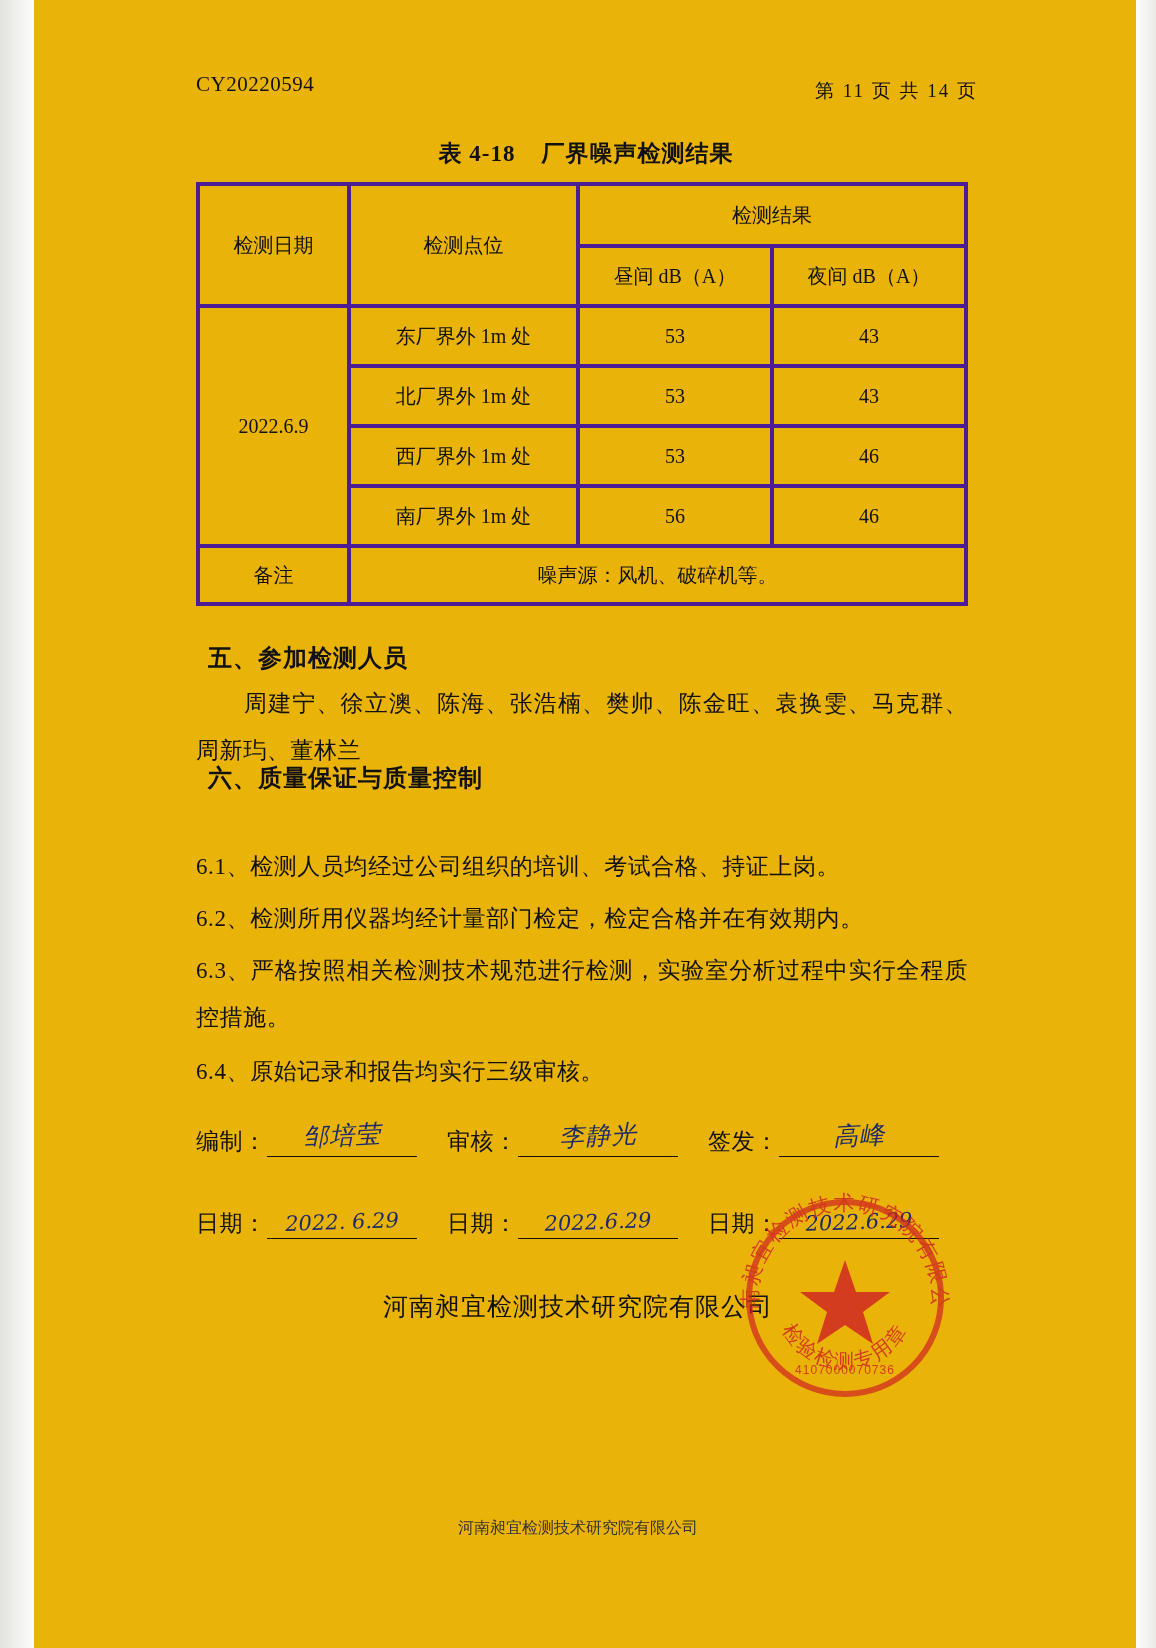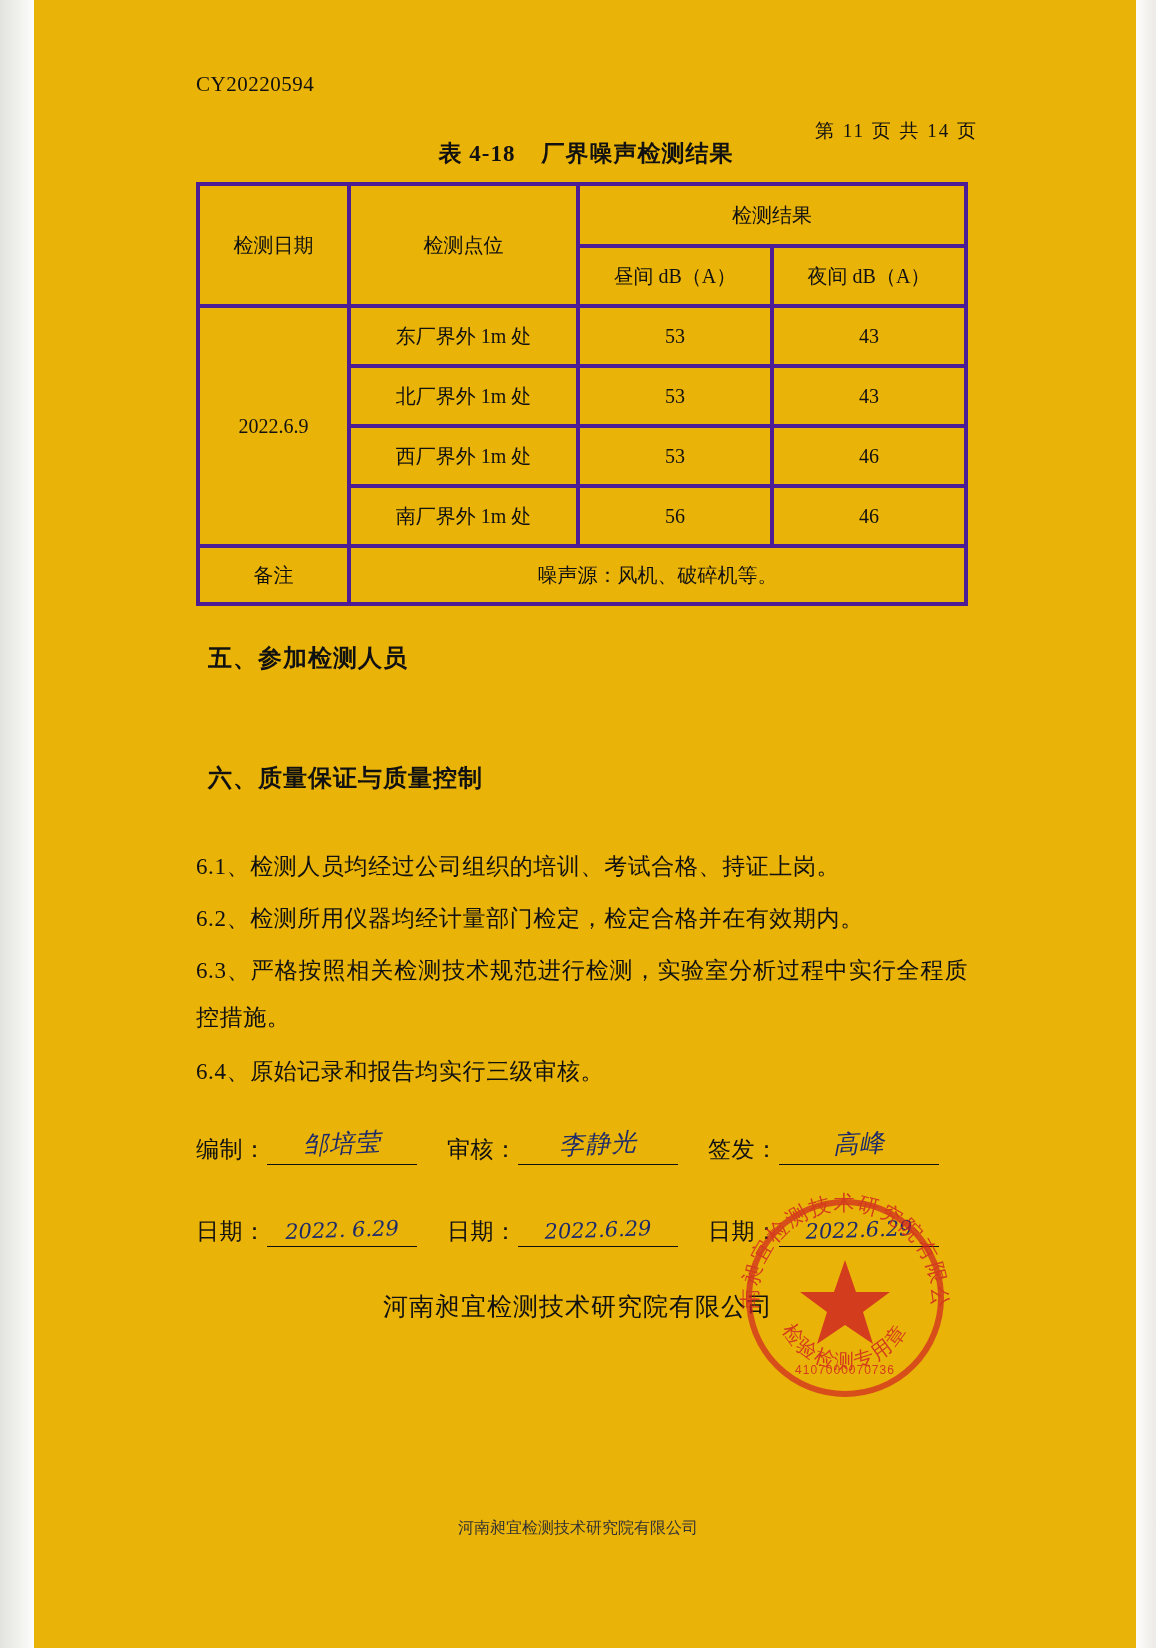--- a/index.html
+++ b/index.html
@@ -46,21 +46,20 @@
     top: 72px;
     font-size: 21px;
     letter-spacing: 0.5px;
   }
   .hdr-right {
     position: absolute;
     right: 178px;
     top: 78px;
     font-size: 19px;
     letter-spacing: 2px;
-    margin-top: 40px;
   }
   .table-title {
     position: absolute;
     left: 0;
     right: 0;
     top: 138px;
     text-align: center;
     font-size: 23px;
     font-weight: bold;
     letter-spacing: 1px;
@@ -123,21 +122,20 @@
     left: 196px;
     width: 790px;
     font-size: 23px;
     letter-spacing: 0.5px;
   }
   .sign-row-1 { top: 1126px; }
   .sign-row-2 { top: 1208px; }
   .sign-item {
     display: inline-block;
     position: relative;
-    margin-top: 8px;
   }
   .sign-label { }
   .sign-line {
     display: inline-block;
     border-bottom: 1.6px solid #111;
     height: 30px;
     vertical-align: bottom;
     position: relative;
   }
   .w1 { width: 150px; }
@@ -238,20 +236,21 @@
         </tr>
 
         <tr class="r-note">
           <td>备注</td>
           <td class="note-cell" colspan="3">噪声源：风机、破碎机等。</td>
         </tr>
       </tbody>
     </table>
 
     <h3 class="section s5">五、参加检测人员</h3>
+    <div class="para p-people">周建宁、徐立澳、陈海、张浩楠、樊帅、陈金旺、袁换雯、马克群、周新玙、董林兰</div>
 
     <h3 class="section s6">六、质量保证与质量控制</h3>
     <div class="para p61">6.1、检测人员均经过公司组织的培训、考试合格、持证上岗。</div>
     <div class="para p62">6.2、检测所用仪器均经计量部门检定，检定合格并在有效期内。</div>
     <div class="para p63">6.3、严格按照相关检测技术规范进行检测，实验室分析过程中实行全程质控措施。</div>
     <div class="para p64">6.4、原始记录和报告均实行三级审核。</div>
 
     <div class="sign-row sign-row-1">
       <span class="sign-item">
         <span class="sign-label">编制：</span><span class="sign-line w1"><span class="hand">邹培莹</span></span>

